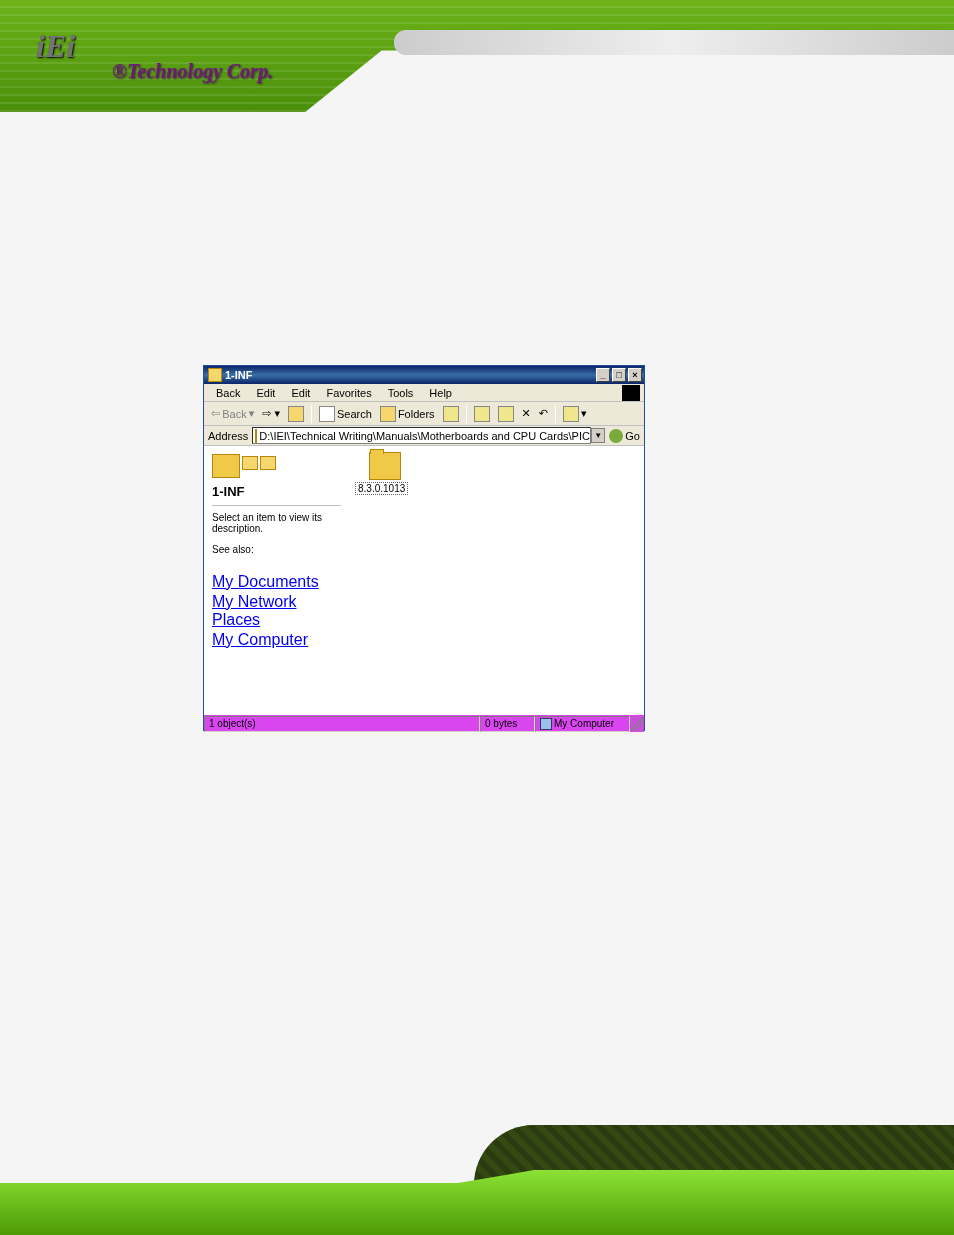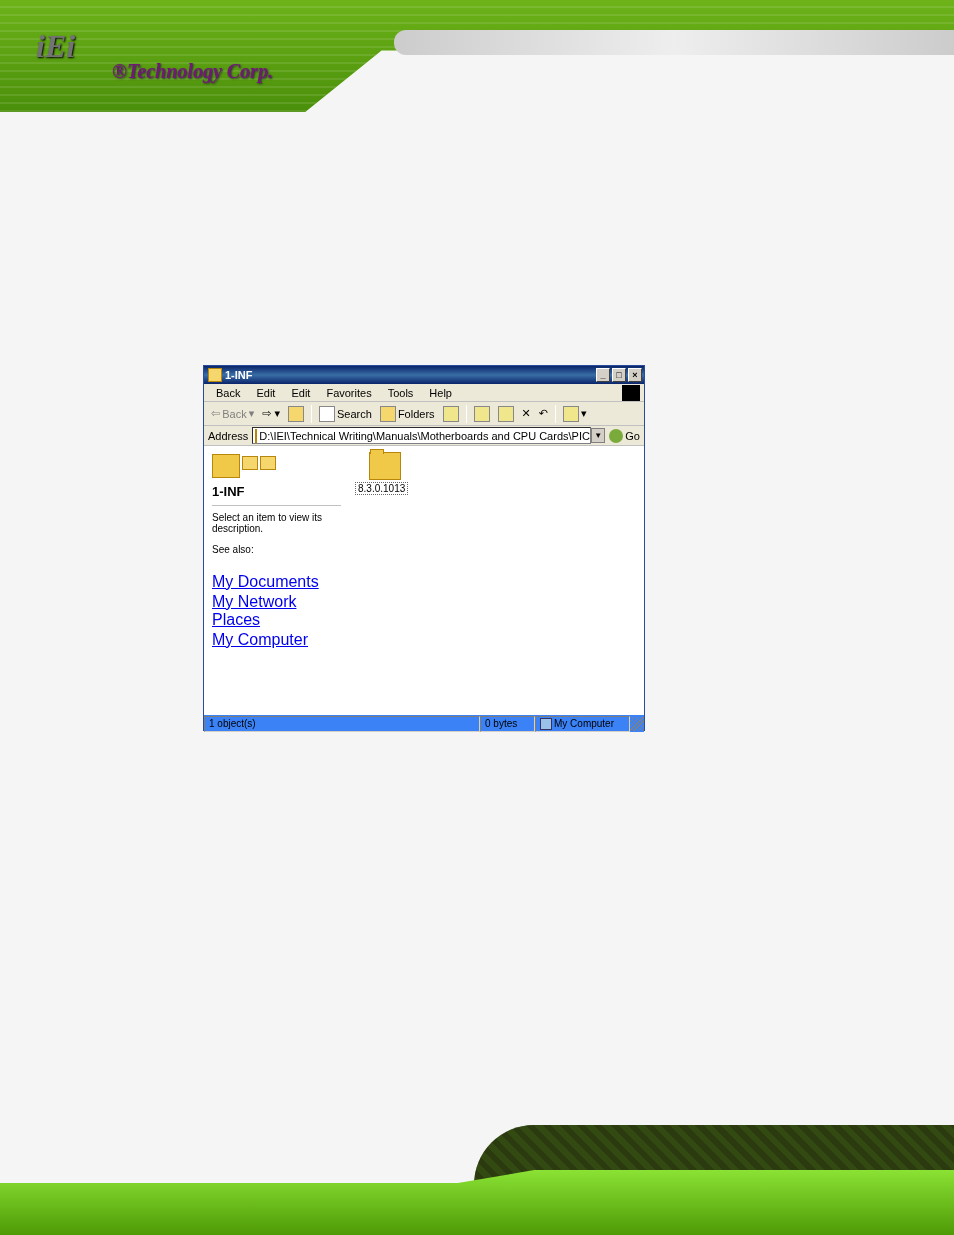--- a/index.html
+++ b/index.html
@@ -57,21 +57,21 @@
 .lp-desc { font-size: 10px; margin-bottom: 10px; }
 .lp-seealso { font-size: 10px; margin-bottom: 18px; }
 .lp-link { color: #0000ee; text-decoration: underline; font-size: 16px; display: block; margin: 2px 0; cursor: pointer; }
 
 .filepane { flex: 1; background: #fff; padding: 6px; }
 .file-item { display: inline-block; text-align: left; width: 60px; cursor: pointer; }
 .file-folder-icon { width: 32px; height: 28px; background: #f0c948; margin: 0 auto 2px; border: 1px solid #b8860b; position: relative; }
 .file-folder-icon::before { content: ""; position: absolute; top: -4px; left: 0; width: 12px; height: 4px; background: #f0c948; border: 1px solid #b8860b; border-bottom: none; }
 .file-label { font-size: 10px; border: 1px dotted #666; padding: 0 2px; background: #fff; display: inline-block; }
 
-.statusbar { height: 18px; background: #3b82f6; border-top: 1px solid #fff; display: flex; align-items: center; font-size: 10px; }
+.statusbar { height: 18px; background: #d946ef; border-top: 1px solid #fff; display: flex; align-items: center; font-size: 10px; }
 .sb-panel { border: 1px inset #d4d0c8; padding: 0 4px; height: 16px; line-height: 14px; }
 .sb-panel.main { flex: 1; }
 .sb-panel.bytes { width: 55px; }
 .sb-panel.comp { width: 95px; display: flex; align-items: center; gap: 2px; }
 .sb-icon { width: 12px; height: 12px; background: #9ac1e8; border: 1px solid #336; display: inline-block; }
 .sb-grip { width: 14px; height: 14px; background: repeating-linear-gradient(135deg, #808080 0 1px, transparent 1px 3px); }
 </style>
 </head>
 <body>
 

